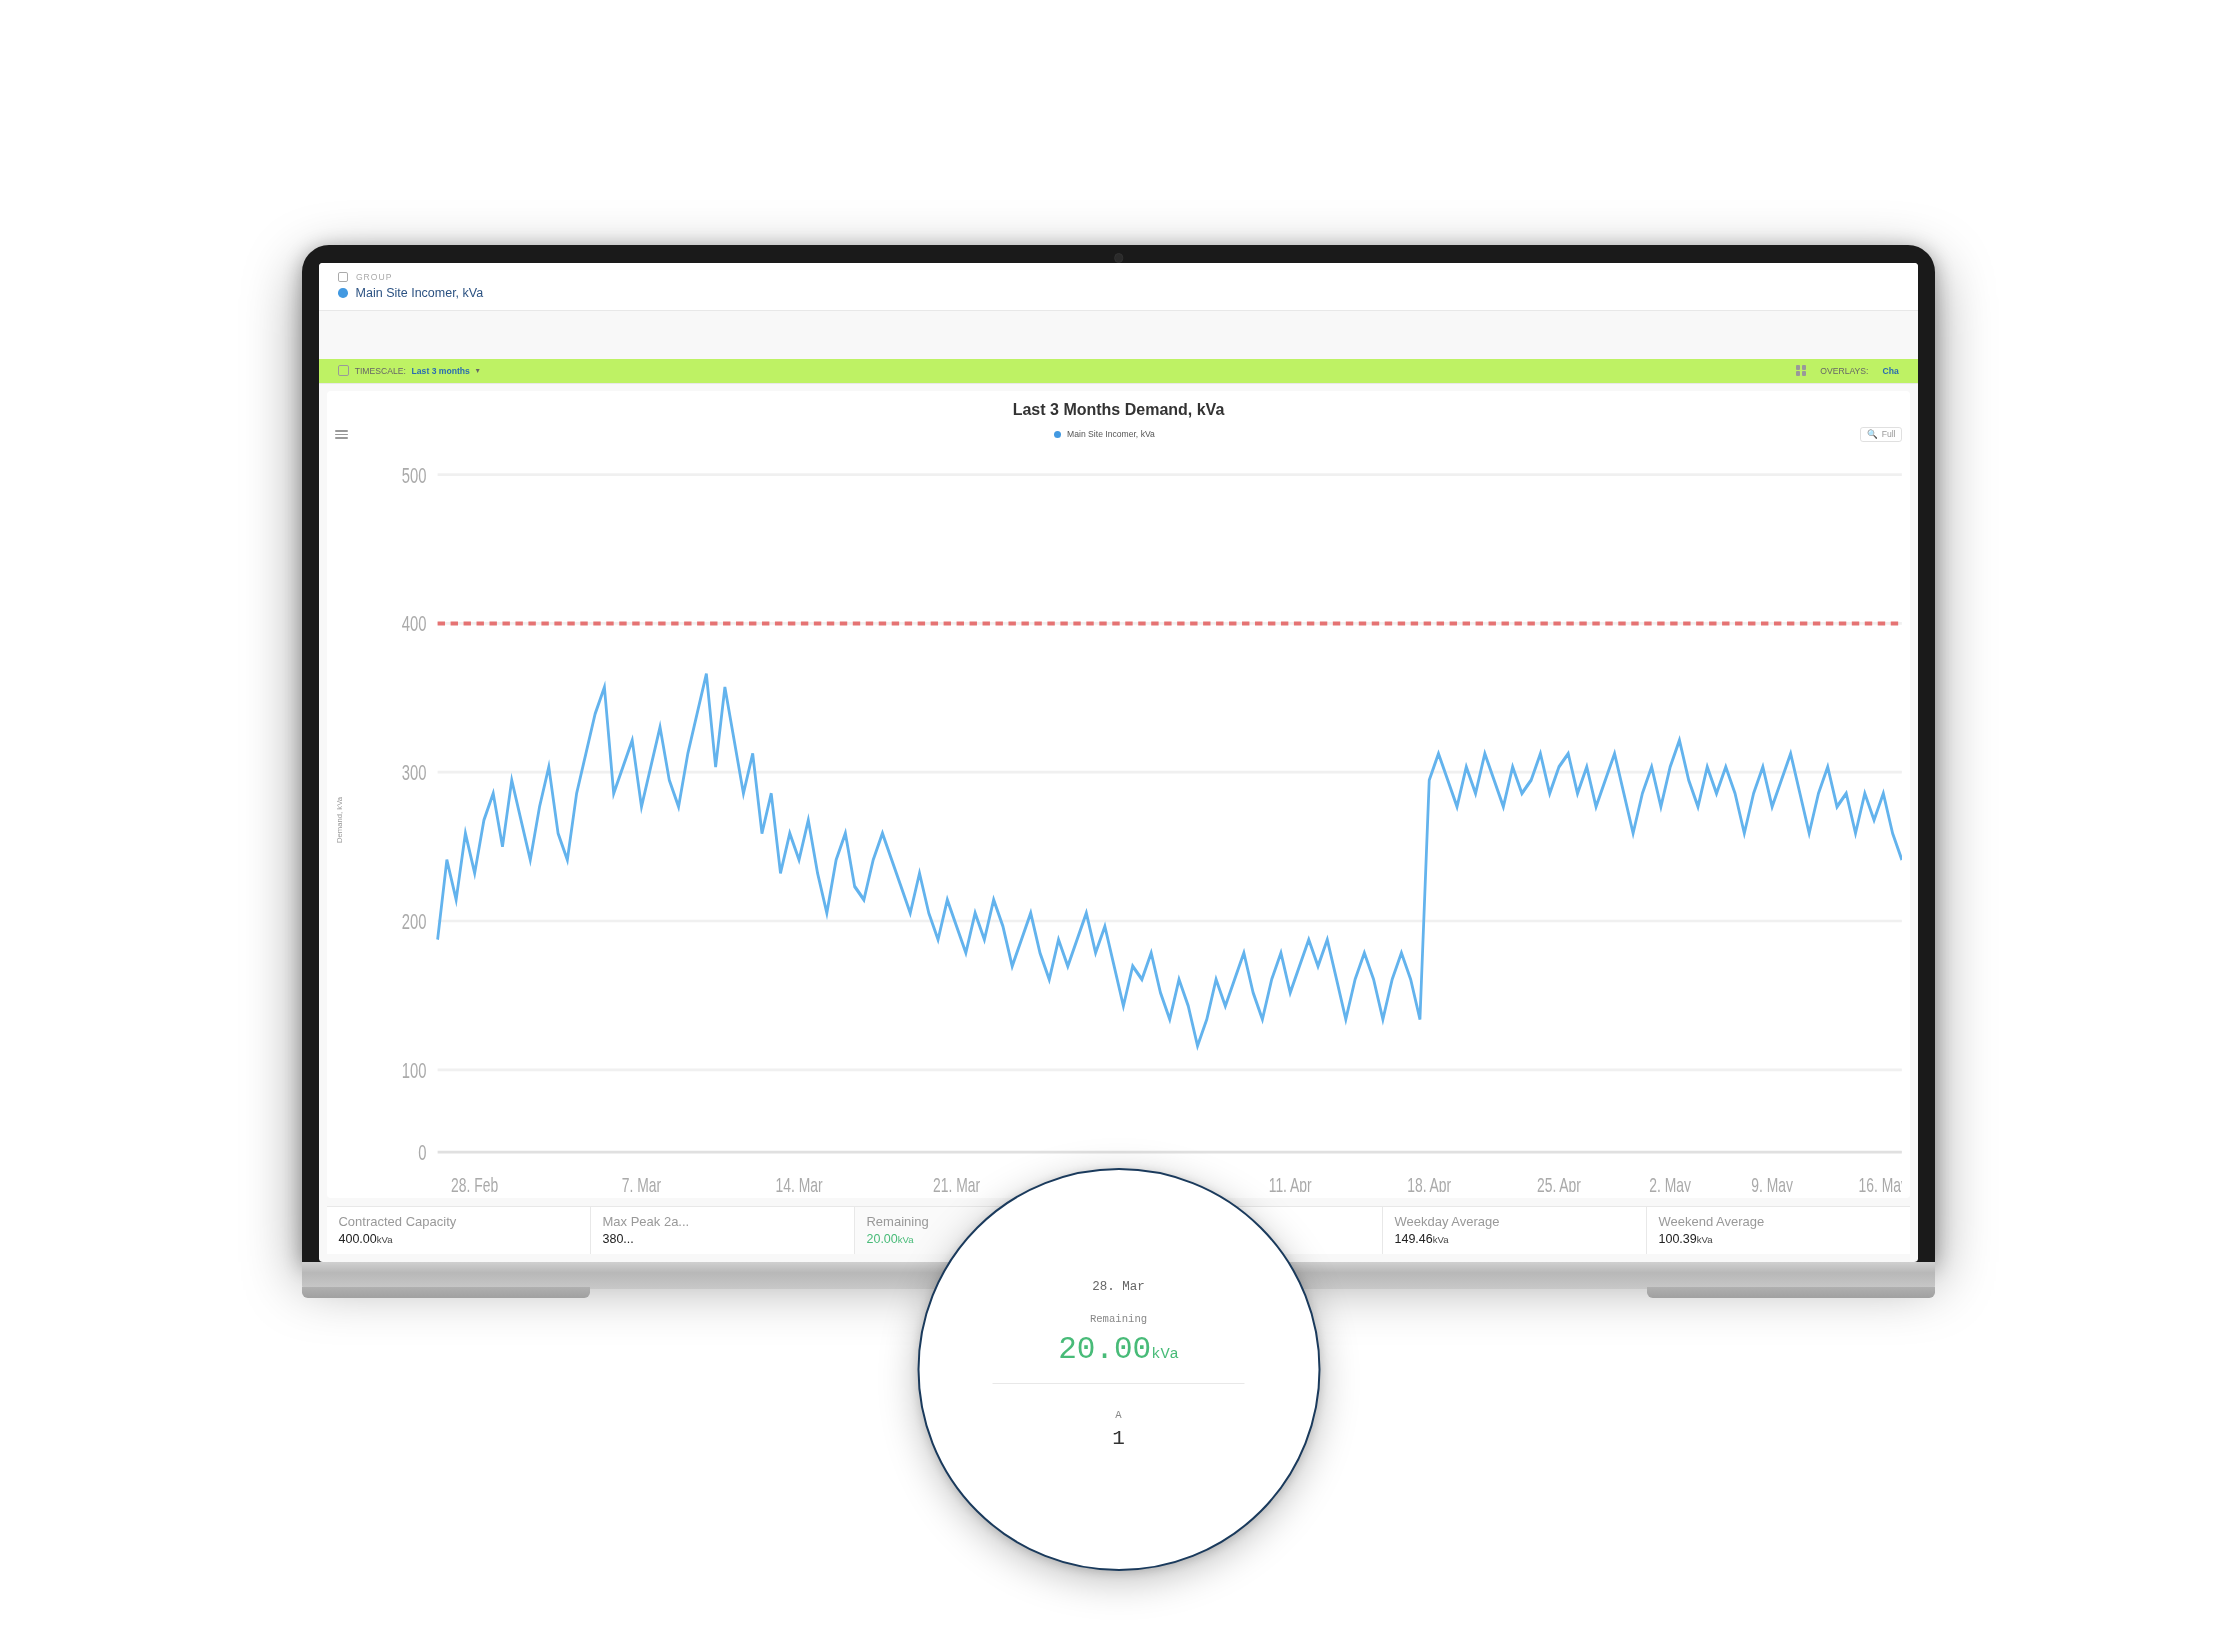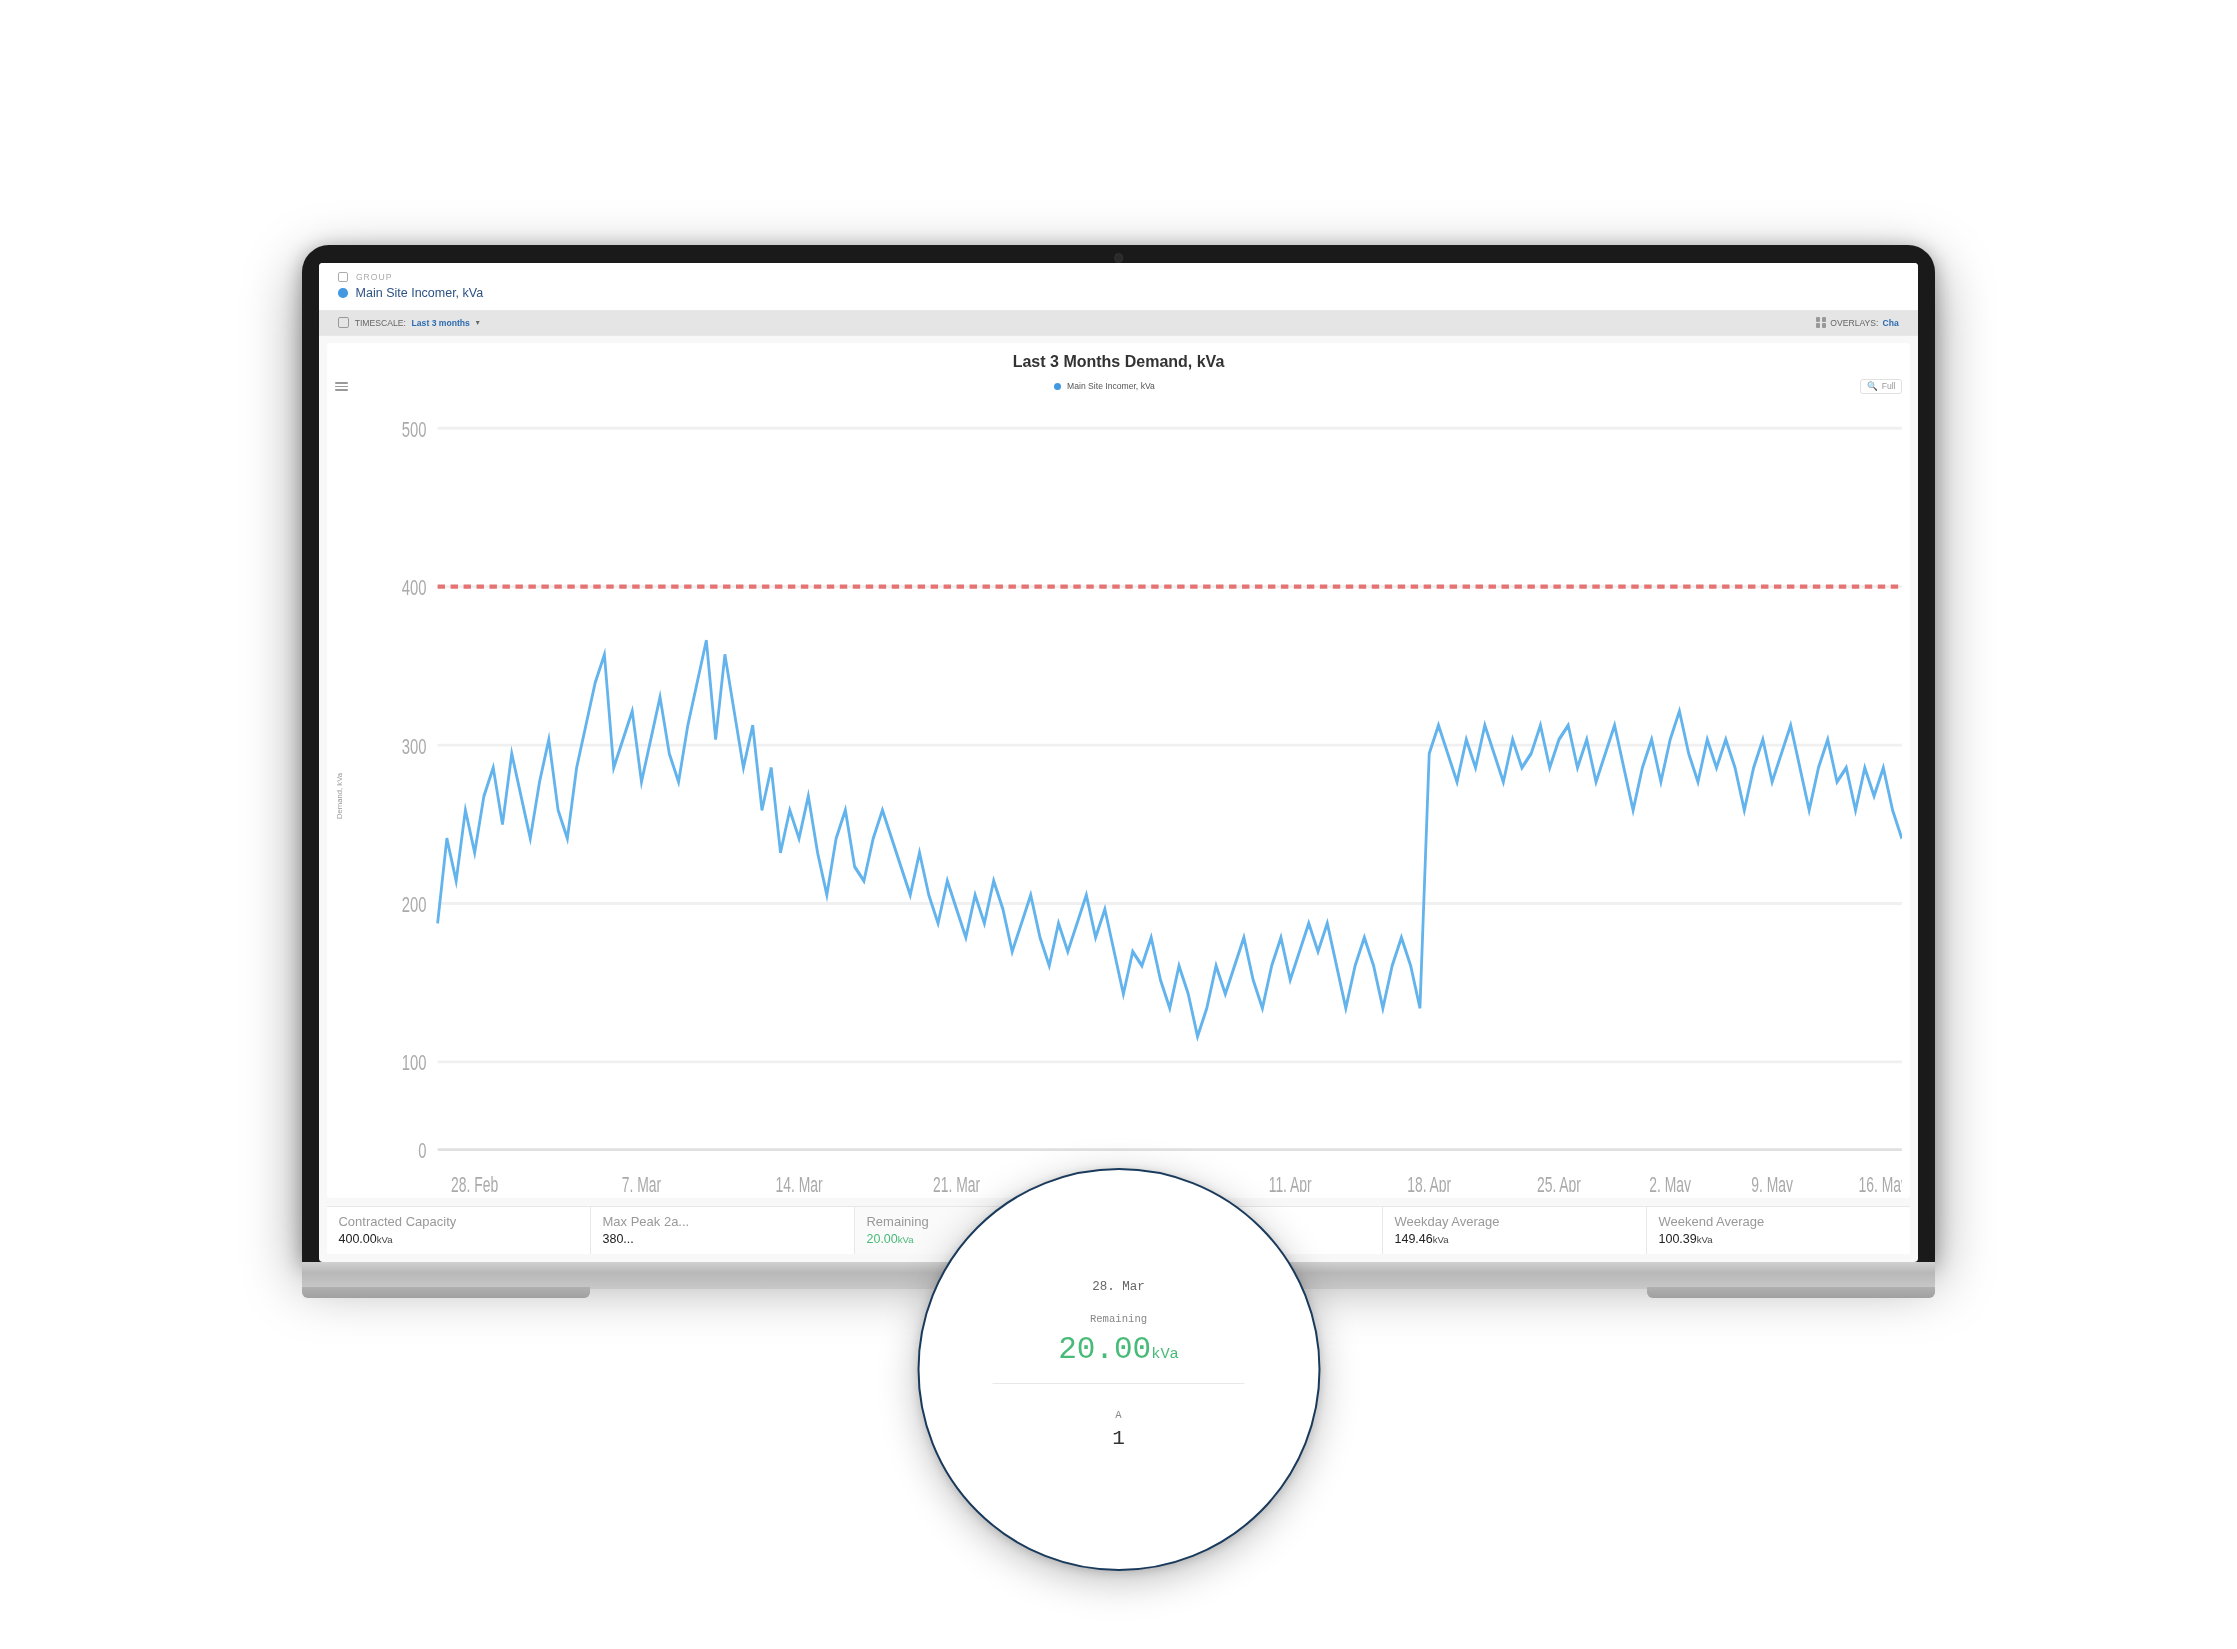--- a/index.html
+++ b/index.html
@@ -137,27 +137,28 @@
     .site-dot {
       width: 9.6px;
       height: 9.6px;
       background: #4299e1;
       border-radius: 50%;
       flex-shrink: 0;
     }
 
     
     .timescale-bar {
-      background: #e5e5e5;
+      background: #bef264;
       border-bottom: 1px solid #e8e8e8;
       padding: 6.7px 19px;
       display: flex;
       align-items: center;
       justify-content: space-between;
       font-size: 8.6px;
+      margin-top: 48px;
     }
 
     .timescale-left {
       display: flex;
       align-items: center;
       gap: 5.8px;
       color: #666;
     }
 
     .timescale-value {
@@ -170,21 +171,21 @@
       height: 10.6px;
       border: 1.4px solid #999;
       border-radius: 1.9px;
       position: relative;
       display: inline-block;
     }
 
     .overlays-right {
       display: flex;
       align-items: center;
-      gap: 4px;
+      gap: 14px;
       color: #666;
     }
 
     .grid-icon {
       display: inline-grid;
       grid-template-columns: 1fr 1fr;
       gap: 1.4px;
       width: 10.6px;
       height: 10.6px;
     }

